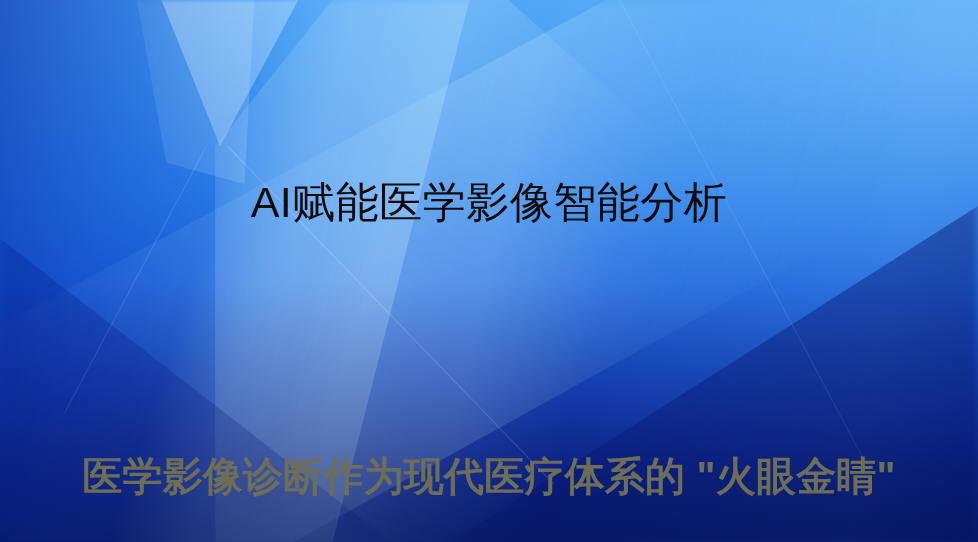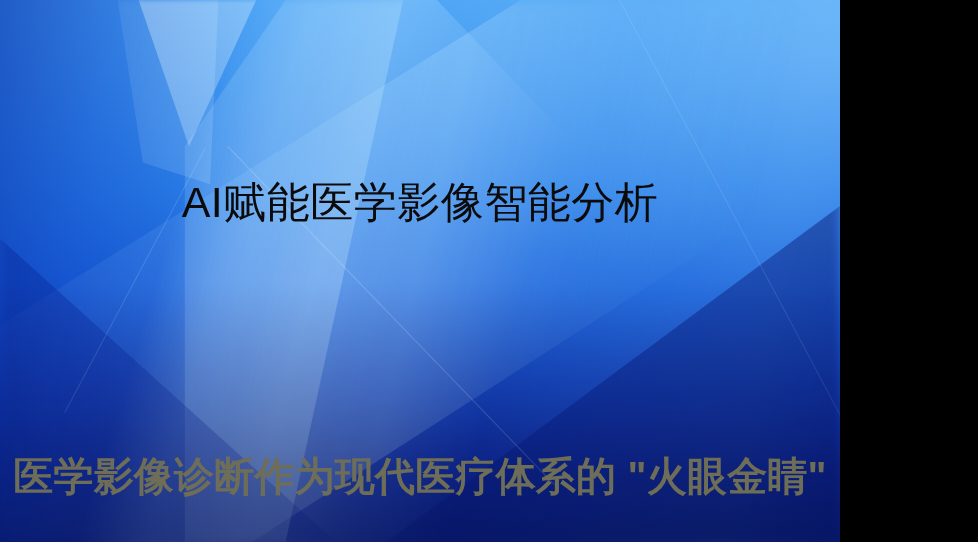--- a/index.html
+++ b/index.html
@@ -6,21 +6,21 @@
     margin: 0;
     padding: 0;
     background: #000;
   }
   body {
     font-family: "Liberation Sans", "DejaVu Sans", sans-serif;
   }
 
   .slide {
     position: relative;
-    width: 840px;
+    width: 978px;
     height: 542px;
     overflow: hidden;
     background: #1565e8;
   }
 
   
   .bg-layer {
     position: absolute;
     inset: 0;
     pointer-events: none;

